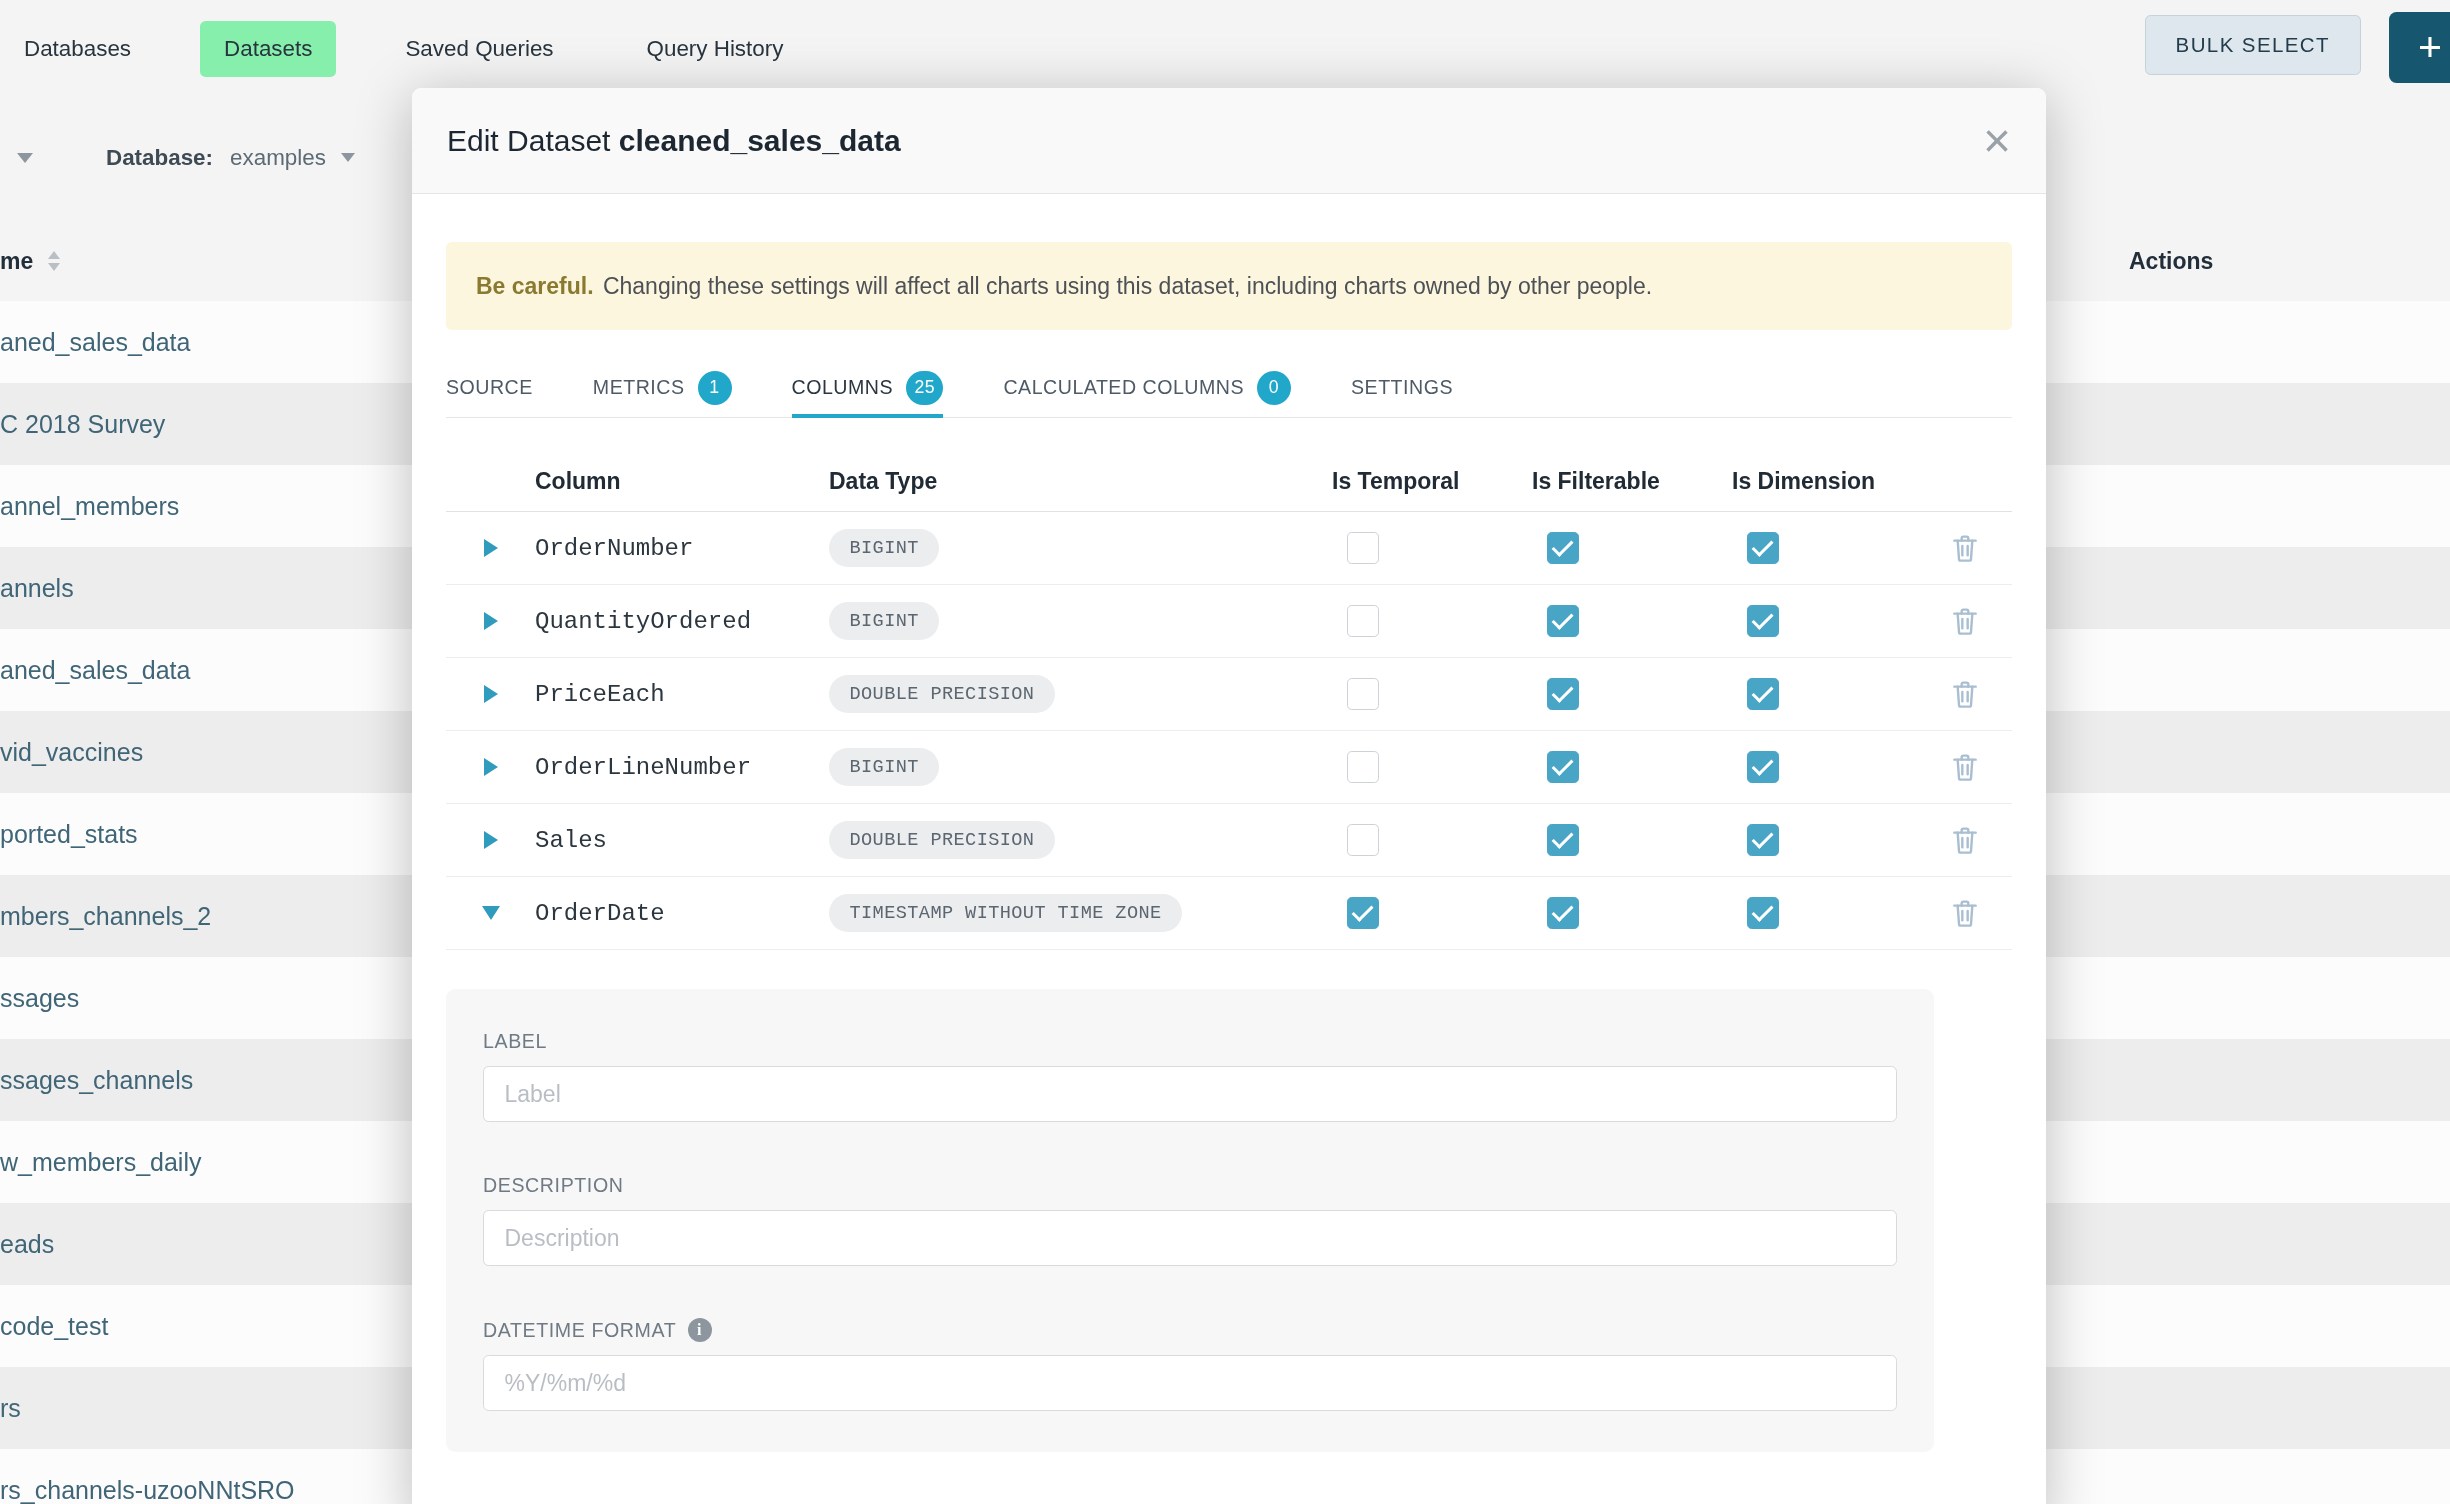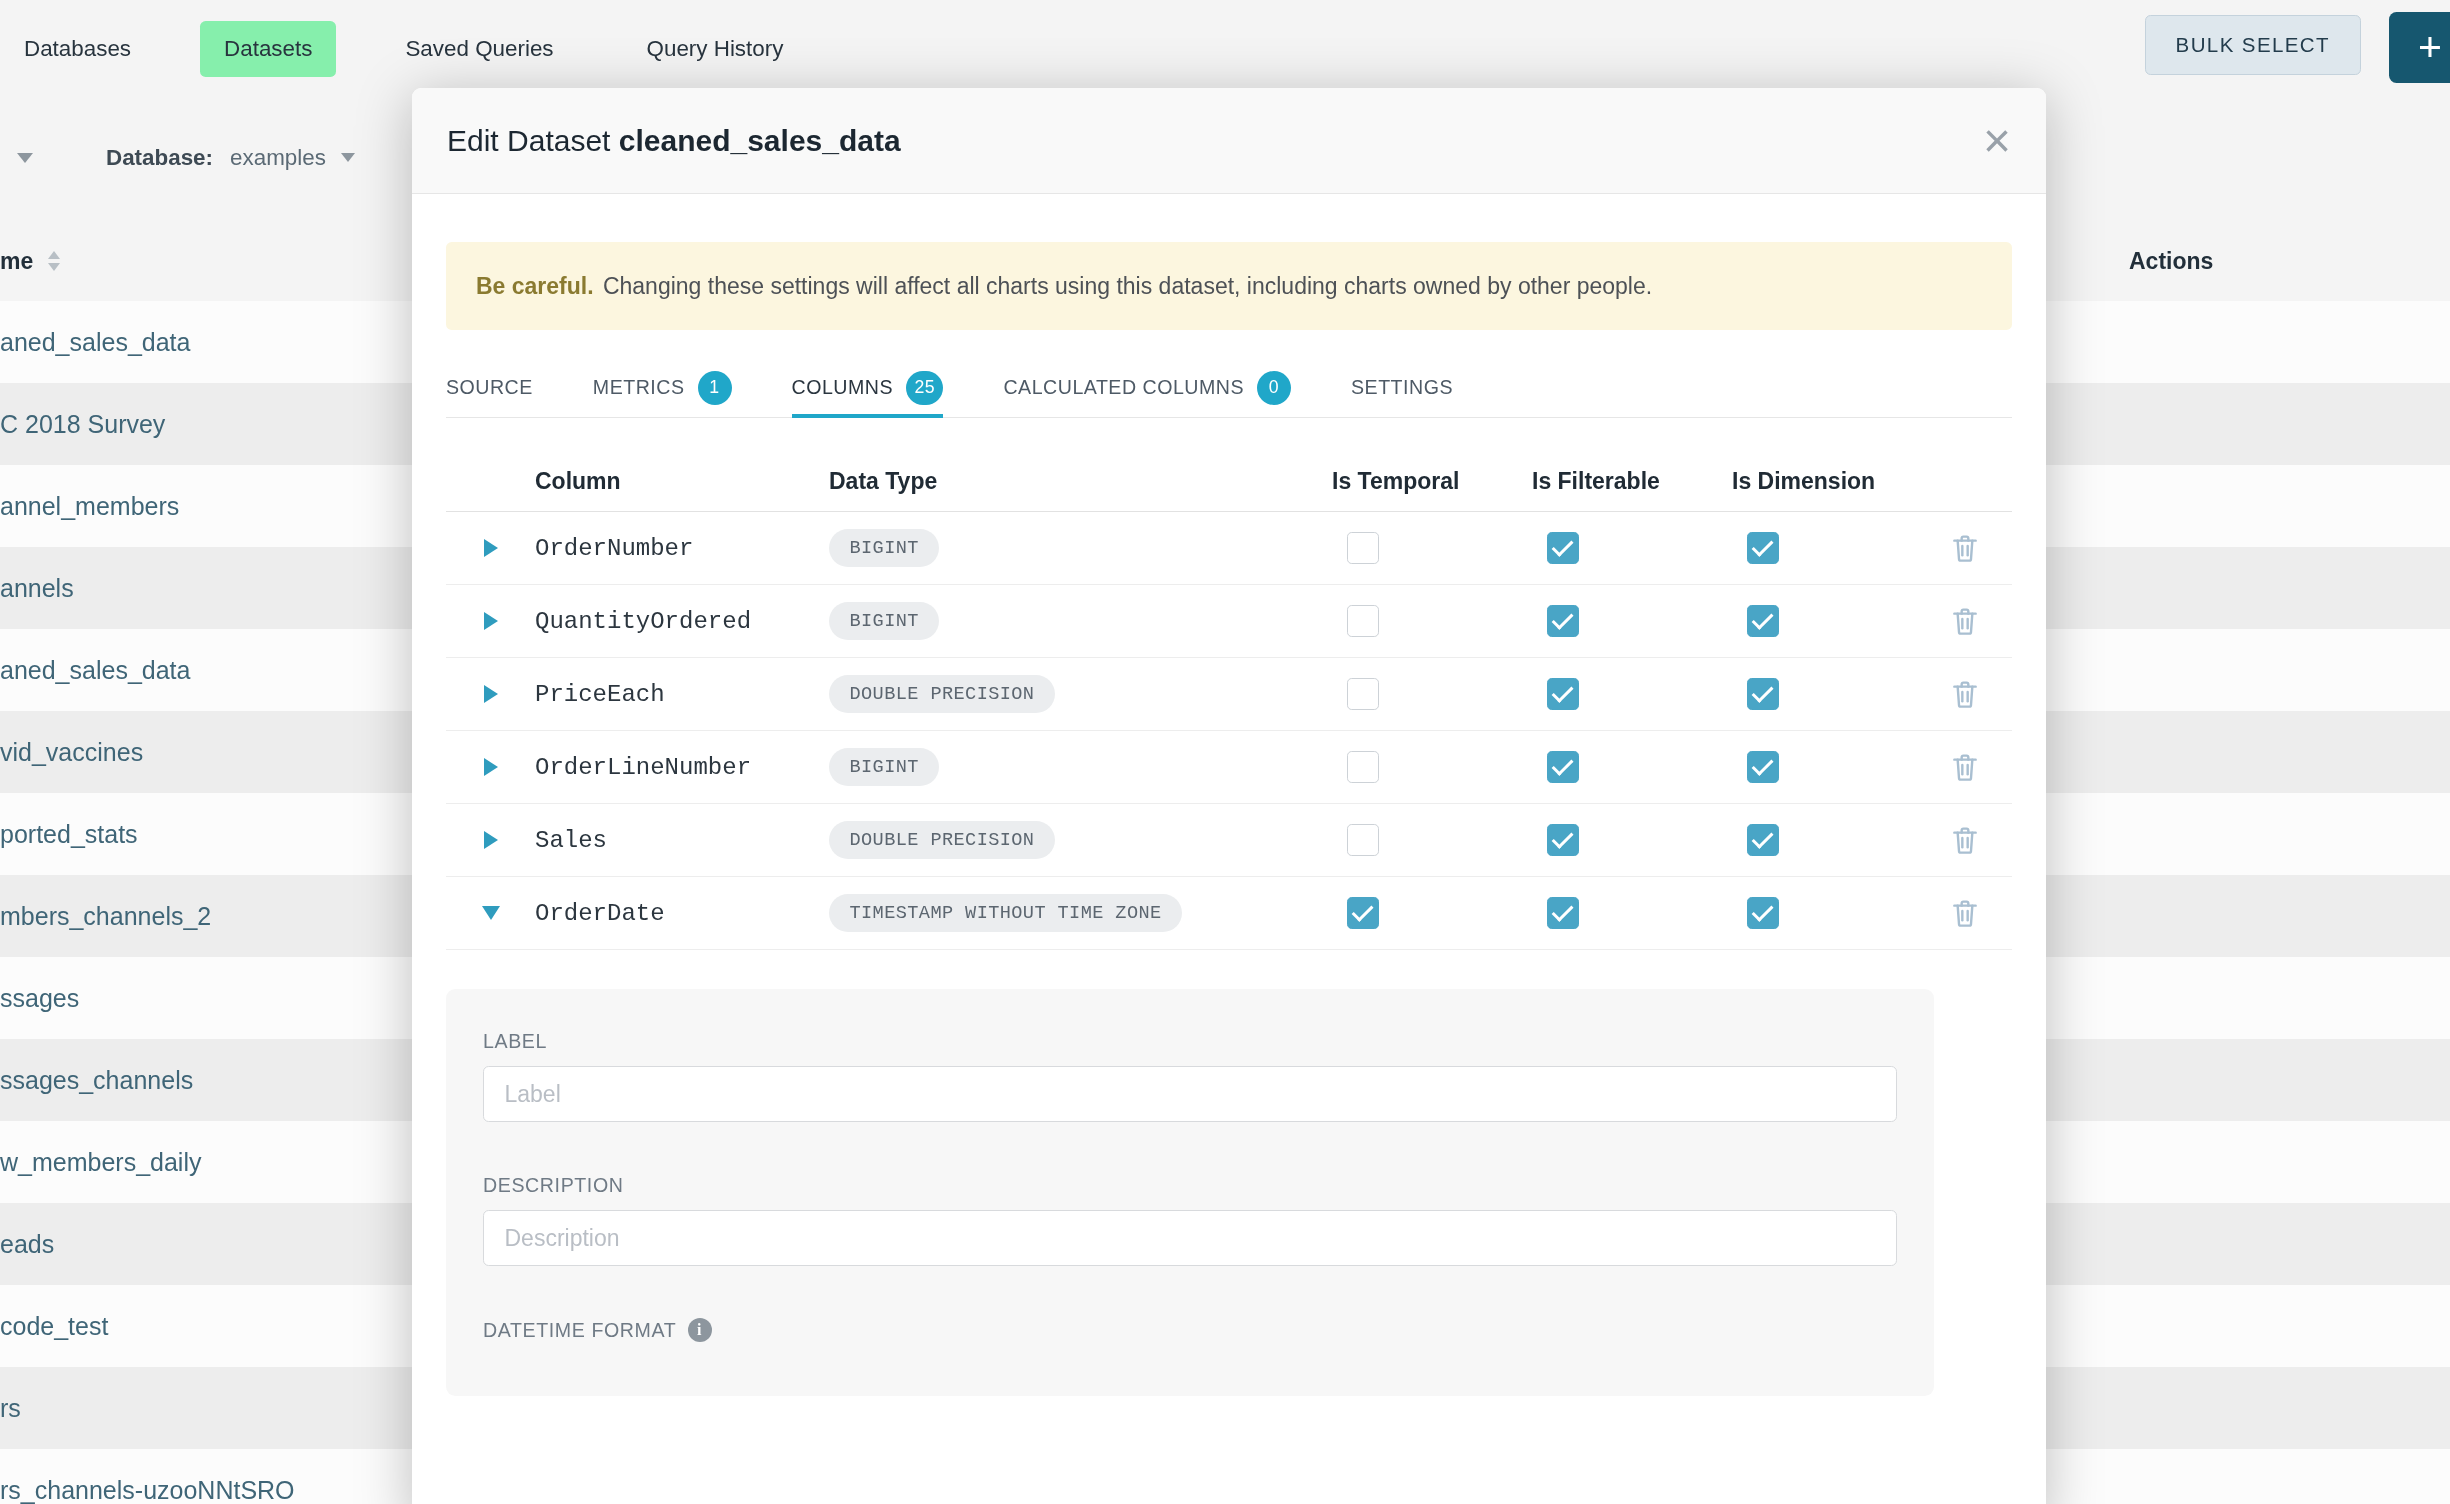--- a/index.html
+++ b/index.html
@@ -400,18 +400,19 @@
         <div class="field-label">
           <span>DESCRIPTION</span>
         </div>
         <input type="text" placeholder="Description" style="">
       </div>
       <div class="field">
         <div class="field-label">
           <span>DATETIME FORMAT</span>
           <span class="info-icon">i</span>
         </div>
+        <input type="text" placeholder="%Y/%m/%d" style="">
       </div>
     </div>
 
   </div>
 </div>
 
 
 </body></html>

